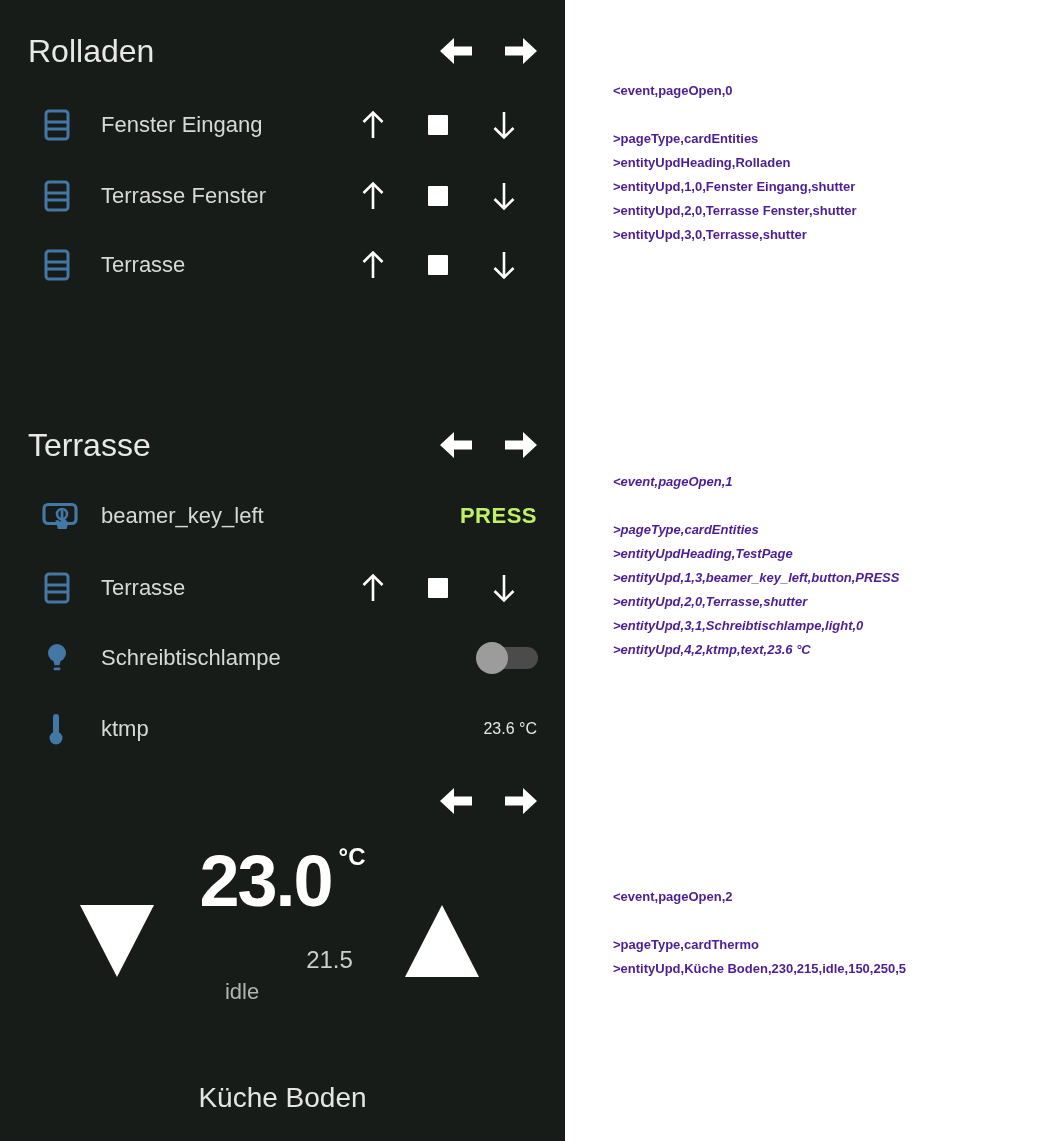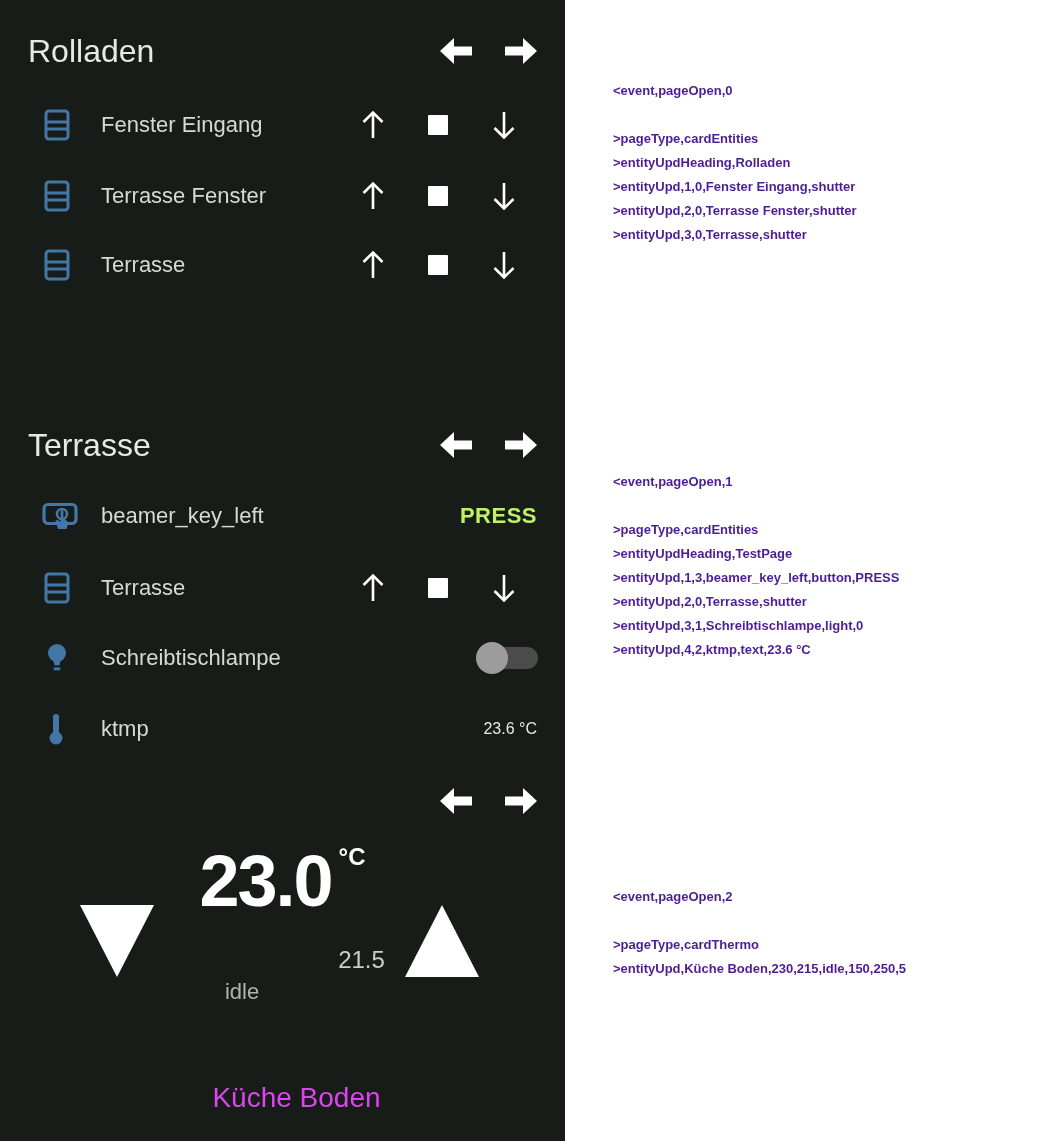--- a/index.html
+++ b/index.html
@@ -33,23 +33,23 @@
   .toggle{position:absolute;right:27px;top:50%;transform:translateY(-50%);width:62px;height:32px;cursor:pointer;}
   .toggle-track{position:absolute;left:12px;top:5px;width:50px;height:22px;border-radius:11px;background:#4b4b4b;}
   .toggle-knob{position:absolute;left:0;top:0;width:32px;height:32px;border-radius:50%;background:#9c9c9c;}
   
   .thermo-temp{position:absolute;left:0;top:85px;width:565px;text-align:center;color:#ffffff;line-height:1;}
   .thermo-temp .big{font-size:72px;font-weight:700;letter-spacing:-2px;}
   .thermo-temp .sup{font-size:24px;font-weight:700;vertical-align:top;position:relative;top:0;margin-left:7px;}
   .tri-btn{position:absolute;background:none;border:0;padding:0;cursor:pointer;display:flex;}
   .tri-down{width:0;height:0;border-left:37px solid transparent;border-right:37px solid transparent;border-top:72px solid #ffffff;}
   .tri-up{width:0;height:0;border-left:37px solid transparent;border-right:37px solid transparent;border-bottom:72px solid #ffffff;}
-  .thermo-set{position:absolute;left:0;top:186px;width:659px;text-align:center;font-size:24px;color:#cdcdcd;padding-left:32px;}
+  .thermo-set{position:absolute;left:0;top:186px;width:659px;text-align:center;font-size:24px;color:#cdcdcd;}
   .thermo-state{position:absolute;left:0;top:219px;width:484px;text-align:center;font-size:22px;color:#b2b2b2;}
-  .thermo-title{position:absolute;left:14px;top:322px;width:565px;text-align:center;font-size:28px;color:#d946ef;}
+  .thermo-title{position:absolute;left:0;top:322px;width:565px;text-align:center;font-size:28px;color:#e5e5e5;}
   
   .log-block{position:absolute;left:613px;font-family:"Liberation Sans",sans-serif;
     font-weight:700;font-size:13px;color:#4c1d95;}
   .log-line{height:24px;line-height:24px;white-space:pre;}
 </style>
 </head>
 <body>
 
 <div class="panel">
 
@@ -248,21 +248,21 @@
   <div class="log-block" style="top:79px;">
     <div class="log-line">&lt;event,pageOpen,0</div>
     <div class="log-line"></div>
     <div class="log-line">&gt;pageType,cardEntities</div>
     <div class="log-line">&gt;entityUpdHeading,Rolladen</div>
     <div class="log-line">&gt;entityUpd,1,0,Fenster Eingang,shutter</div>
     <div class="log-line">&gt;entityUpd,2,0,Terrasse Fenster,shutter</div>
     <div class="log-line">&gt;entityUpd,3,0,Terrasse,shutter</div>
   </div>
 
-  <div class="log-block" style="top:470px;">
+  <div class="log-block" style="top:470px;font-style:italic;">
     <div class="log-line">&lt;event,pageOpen,1</div>
     <div class="log-line"></div>
     <div class="log-line">&gt;pageType,cardEntities</div>
     <div class="log-line">&gt;entityUpdHeading,TestPage</div>
     <div class="log-line">&gt;entityUpd,1,3,beamer_key_left,button,PRESS</div>
     <div class="log-line">&gt;entityUpd,2,0,Terrasse,shutter</div>
     <div class="log-line">&gt;entityUpd,3,1,Schreibtischlampe,light,0</div>
     <div class="log-line">&gt;entityUpd,4,2,ktmp,text,23.6 °C</div>
   </div>
 

